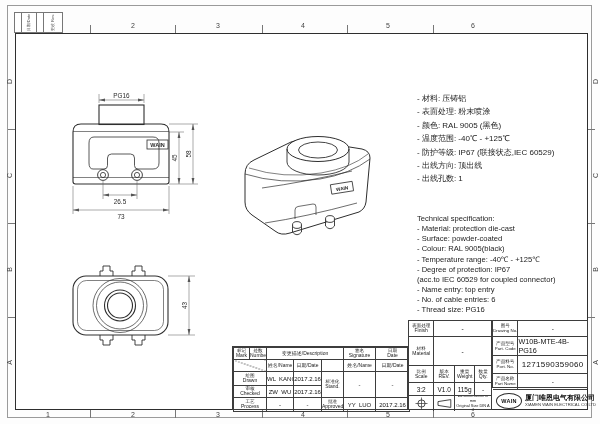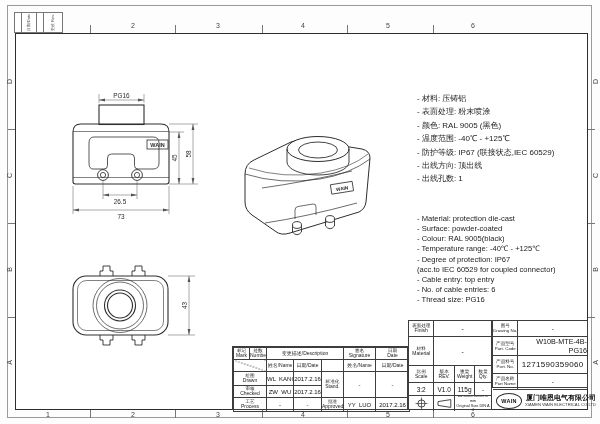--- a/index.html
+++ b/index.html
@@ -196,27 +196,28 @@
     <div>- 材料: 压铸铝</div>
     <div>- 表面处理: 粉末喷涂</div>
     <div>- 颜色: RAL 9005 (黑色)</div>
     <div>- 温度范围: -40℃ - +125℃</div>
     <div>- 防护等级: IP67 (联接状态,IEC 60529)</div>
     <div>- 出线方向:  顶出线</div>
     <div>- 出线孔数: 1</div>
   </div>
 
   <div class="abs spec-en">
+    <div>Technical specification:</div>
     <div>- Material: protection die-cast</div>
     <div>- Surface: powder-coated</div>
     <div>- Colour: RAL 9005(black)</div>
     <div>- Temperature range: -40℃ - +125℃</div>
     <div>- Degree of protection: IP67</div>
     <div>(acc.to IEC 60529 for coupled connector)</div>
-    <div>- Cable entry: top entry</div>
+    <div>- Name entry: top entry</div>
     <div>- No. of cable entries: 6</div>
     <div>- Thread size: PG16</div>
   </div>
 
   <div class="abs tb">
 
     <div class="blk" style="left:0;top:26px;width:176px;height:64px;">
       <table class="tbl">
         <colgroup>
           <col style="width:16px">
@@ -356,21 +357,21 @@
             <path d="M1,2.6 L13.8,0.6 V8.4 L1,6.4 Z" fill="none" stroke="#333" stroke-width="0.9"></path>
           </svg>
         </div>
         <div class="cell nob" style="width:37px">
           <div class="note">All Dimensions in mm</div>
           <div class="note">Original Size DIN A 4</div>
         </div>
       </div>
     </div>
 
-    <div class="blk" style="left:260px;top:0;width:96px;height:68px;text-align:right;">
+    <div class="blk" style="left:260px;top:0;width:96px;height:68px;">
       <div class="cellrow" style="height:16px">
         <div class="cell" style="width:26px">
             <span class="cn">图号</span>
             <span class="en" style="font-size:4.4px">Drawing No.</span>
           </div>
         <div class="cell val65" style="width:70px">-</div>
       </div>
       <div class="cellrow" style="height:19px">
         <div class="cell" style="width:26px">
             <span class="cn">产品型号</span>

